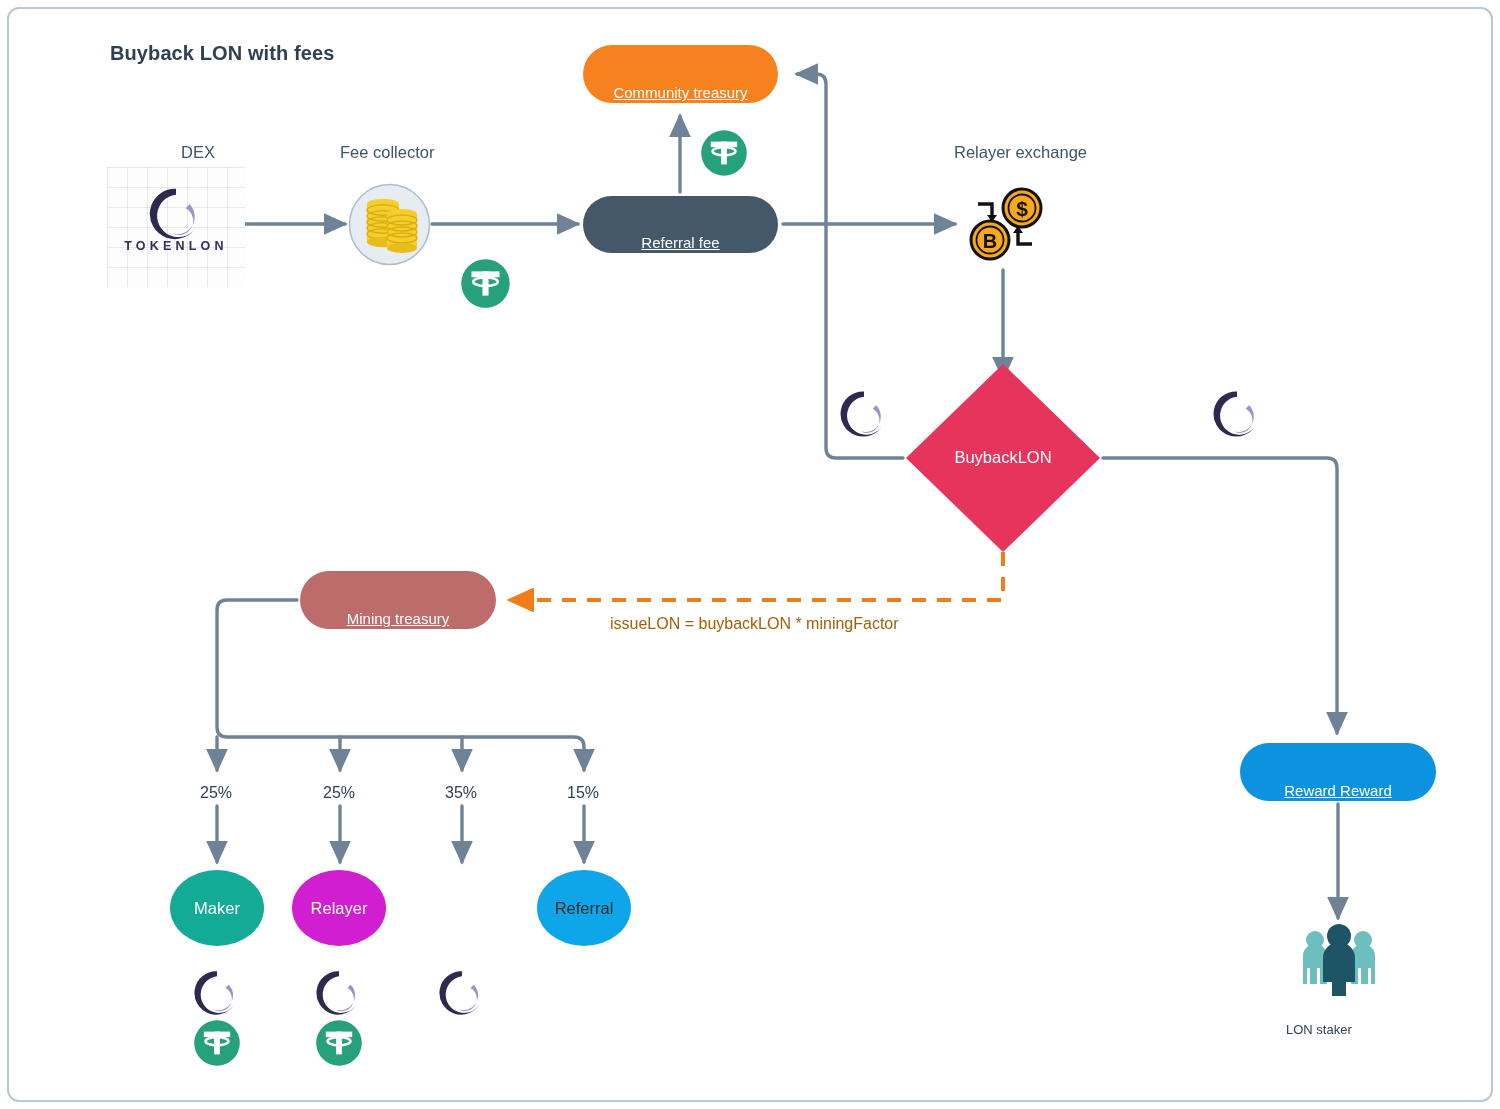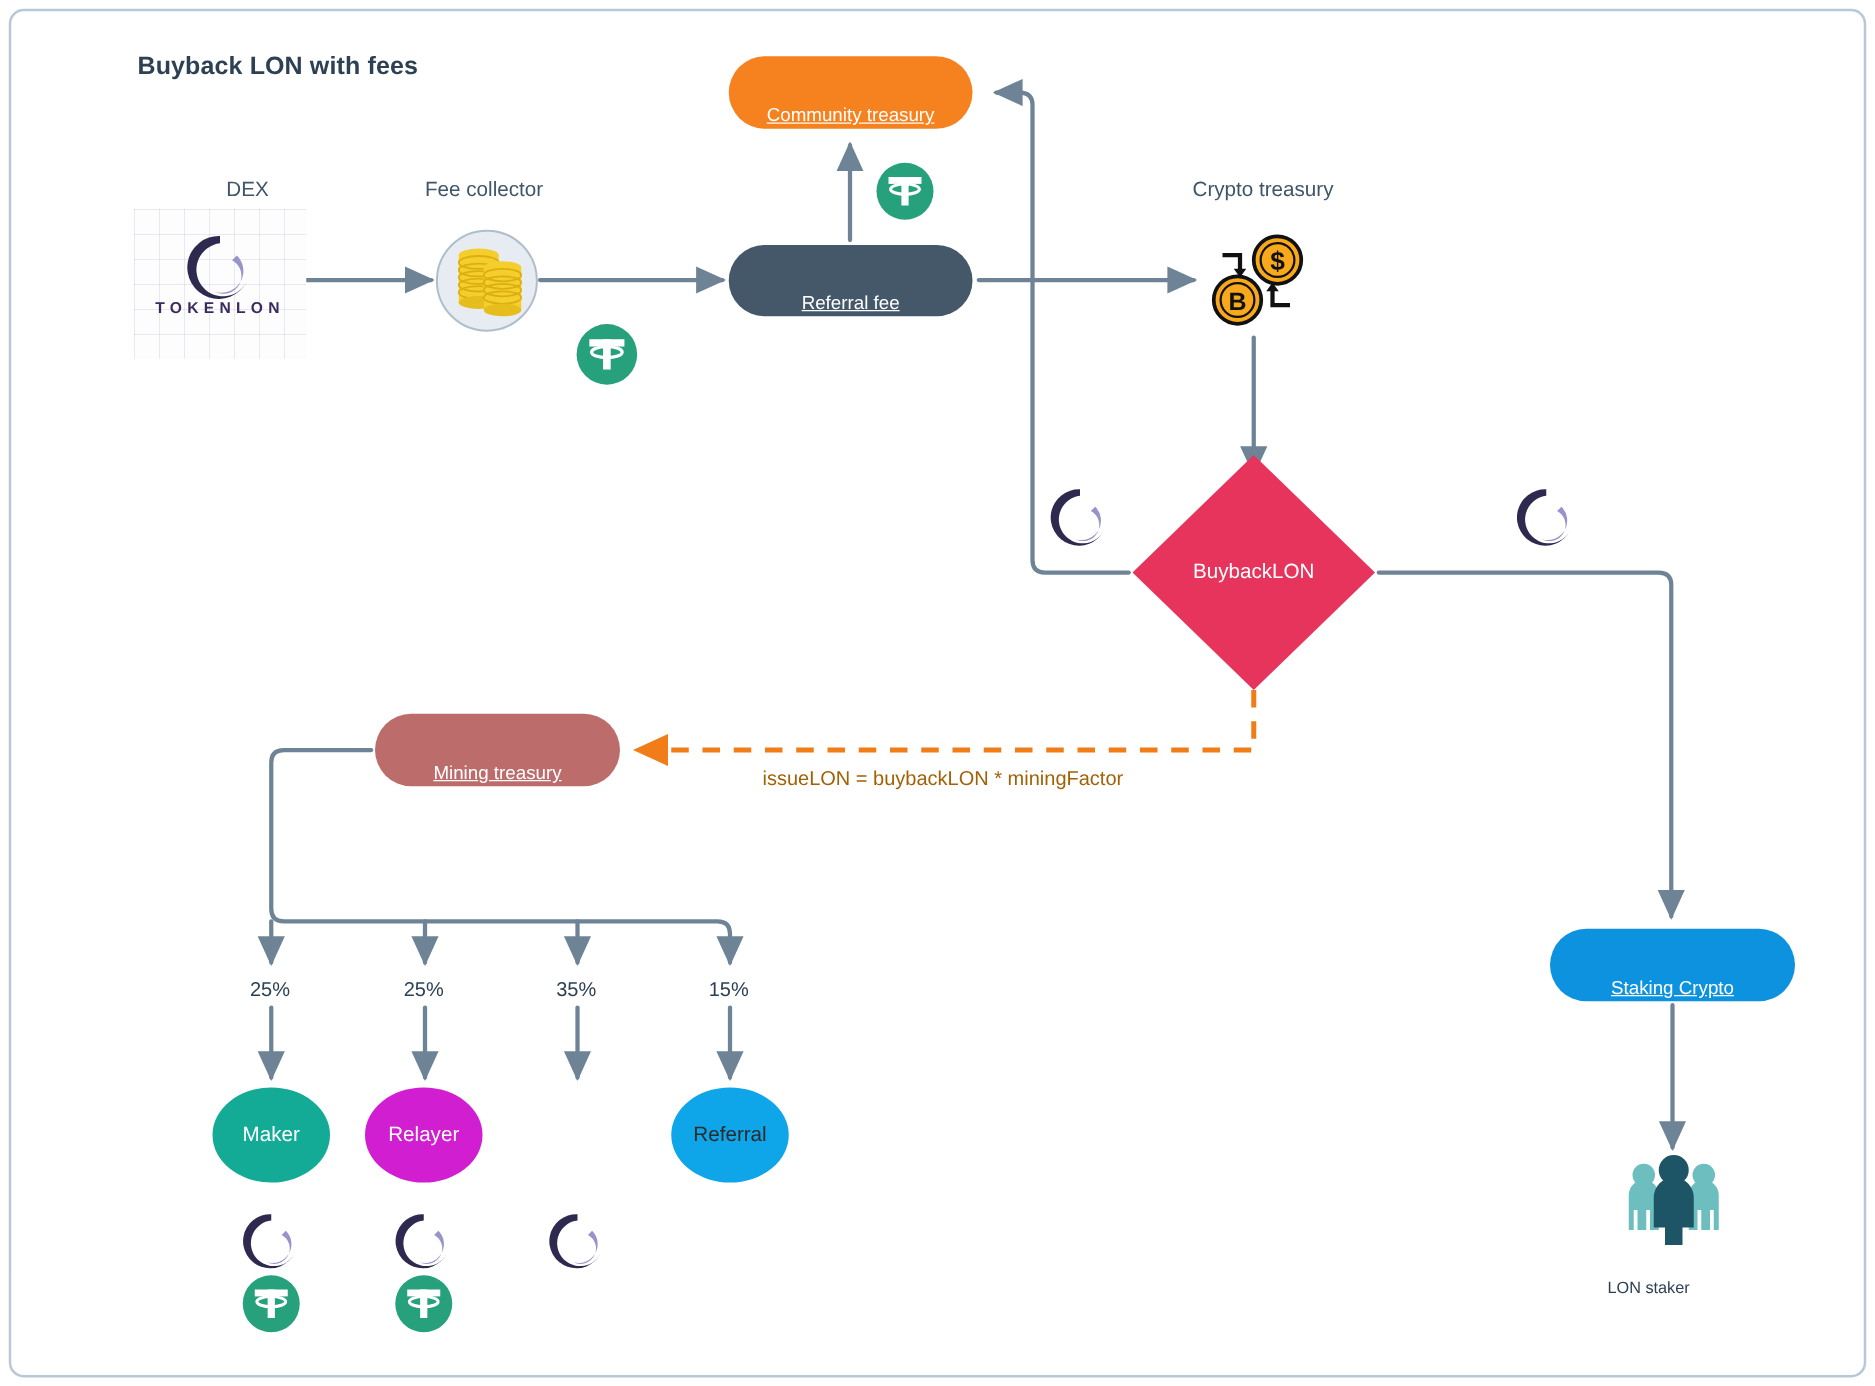--- a/index.html
+++ b/index.html
@@ -271,21 +271,21 @@
   </div>
   <div class="icon-abs" style="left:700px; top:129px;">
     <svg width="48" height="48" viewBox="0 0 40 40">
       <circle cx="20" cy="20" r="19" fill="#26a17b"></circle>
       <rect x="9" y="10.5" width="22" height="4.6" fill="#ffffff"></rect>
       <rect x="17.6" y="10.5" width="4.8" height="19" fill="#ffffff"></rect>
       <ellipse cx="20" cy="18.6" rx="9.6" ry="3.4" fill="none" stroke="#ffffff" stroke-width="2"></ellipse>
     </svg>
   </div>
 
-  <div class="cap" style="left:954px; top:143px;">Crypto treasury</div>
+  <div class="cap" style="left:954px; top:143px;">Relayer exchange</div>
   <div class="icon-abs" style="left:962px; top:182px;">
     <svg width="86" height="84" viewBox="0 0 86 84">
       <g stroke="#111111" stroke-width="3.4" fill="none" stroke-linecap="butt">
         <path d="M16,22 L30,22 L30,34"></path>
         <path d="M70,62 L56,62 L56,50"></path>
       </g>
       <path d="M30,40 L25,33 L35,33 Z" fill="#111111"></path>
       <path d="M56,44 L61,51 L51,51 Z" fill="#111111"></path>
       <circle cx="60" cy="26" r="19" fill="#f7a81b" stroke="#111111" stroke-width="3"></circle>
       <circle cx="60" cy="26" r="13.5" fill="none" stroke="#111111" stroke-width="1.8"></circle>
@@ -368,21 +368,21 @@
   </div>
 
   <div class="icon-abs" style="left:437px; top:968px;">
     <svg width="50" height="50" viewBox="0 0 60 60">
       <path d="M30,4 A26,26 0 1 0 52,42 A22,22 0 1 1 30,10 Z" fill="#2e2a4f"></path>
       <path d="M44,20 A18,18 0 0 1 26,50 A14,14 0 1 0 40,24 Z" fill="#8f8bc4" opacity="0.92"></path>
     </svg>
   </div>
 
   <div class="node pill n-staking">
-    <span>Staking Crypto</span>
+    <span>Reward Reward</span>
   </div>
   <div class="icon-abs" style="left:1297px; top:922px;">
     <svg width="84" height="74" viewBox="0 0 84 74">
       <g fill="#6dbfbf">
         <circle cx="18" cy="18" r="9"></circle>
         <path d="M6,34 a12,12 0 0 1 24,0 l0,28 l-7,0 l0,-16 l-3,0 l0,16 l-7,0 l0,-16 l-3,0 l0,16 l-4,0 Z"></path>
       </g>
       <g fill="#6dbfbf">
         <circle cx="66" cy="18" r="9"></circle>
         <path d="M54,34 a12,12 0 0 1 24,0 l0,28 l-4,0 l0,-16 l-3,0 l0,16 l-7,0 l0,-16 l-3,0 l0,16 l-7,0 Z"></path>

